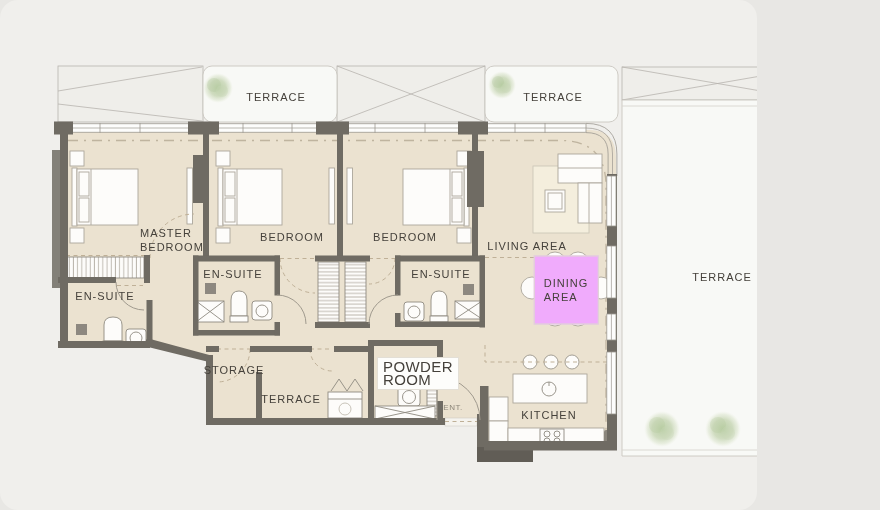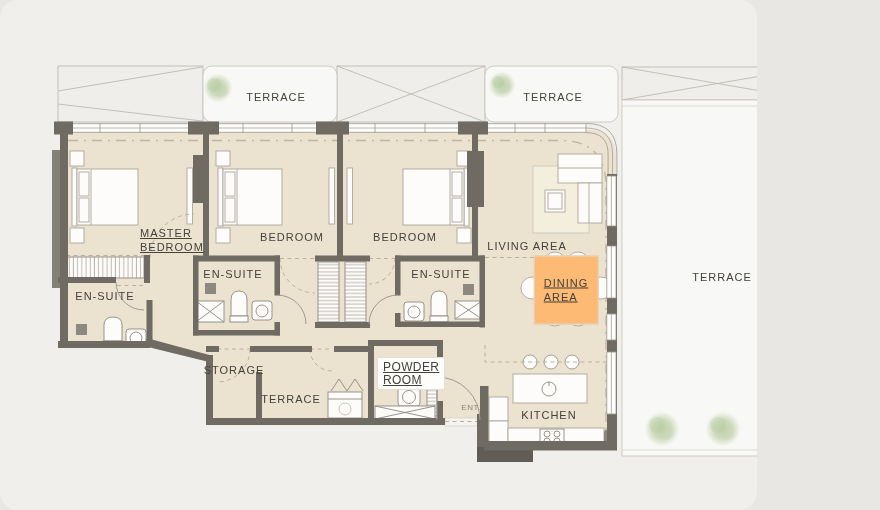--- a/index.html
+++ b/index.html
@@ -2,25 +2,25 @@
 <html><head>
 <meta charset="utf-8">
 <style>
   html,body{margin:0;padding:0;}
   body{background:#e8e7e4;font-family:"Liberation Sans", sans-serif;}
   #stage{position:relative;width:757px;height:510px;background:#f0efec;overflow:hidden;border-radius:18px;}
   #plan-svg{position:absolute;left:0;top:0;}
   .lbl{position:absolute;color:#45413b;font-size:11px;letter-spacing:1px;white-space:nowrap;
        transform:translate(-50%,-50%);line-height:13.5px;}
   .lbl.leftalign{transform:none;}
-  .lbl.small{font-size:12px;letter-spacing:.4px;line-height:12.5px;}
+  .lbl.small{font-size:15px;letter-spacing:.4px;line-height:12.5px;}
   .lbl.tiny{font-size:8px;color:#8c8679;letter-spacing:.5px;}
-  .lbl.chip{background:#fdba74;border:1px solid #ddd9d0;padding:20px 9px;text-align:left;}
+  .lbl.chip{background:#f0abfc;border:1px solid #ddd9d0;padding:20px 9px;text-align:left;}
   .lbl.chip2{background:#fdfdfb;border:1px solid #e3dfd6;padding:3px 5px;}
-  .lbl .ln{display:block;text-decoration:underline;}
+  .lbl .ln{display:block;}
 </style>
 </head>
 <body>
 
 <div id="stage">
 
 <svg id="plan-svg" width="880" height="510" viewBox="0 0 880 510">
   <defs>
     <radialGradient id="treeGrad">
       <stop offset="0%" stop-color="#b5cc9f" stop-opacity="0.95"></stop>
@@ -384,16 +384,16 @@
 </div>
 
 <div class="lbl" style="left:234px;top:371px">STORAGE</div>
 <div class="lbl" style="left:291px;top:400px">TERRACE</div>
 
 <div class="lbl small chip2 leftalign" style="left:377px;top:357px">
   <span class="ln">POWDER</span>
   <span class="ln">ROOM</span>
 </div>
 
-<div class="lbl tiny" style="left:471px;top:408px">ENT.</div>
+<div class="lbl tiny" style="left:453px;top:408px">ENT.</div>
 <div class="lbl" style="left:549px;top:416px">KITCHEN</div>
 
 </div>
 
 </body></html>

